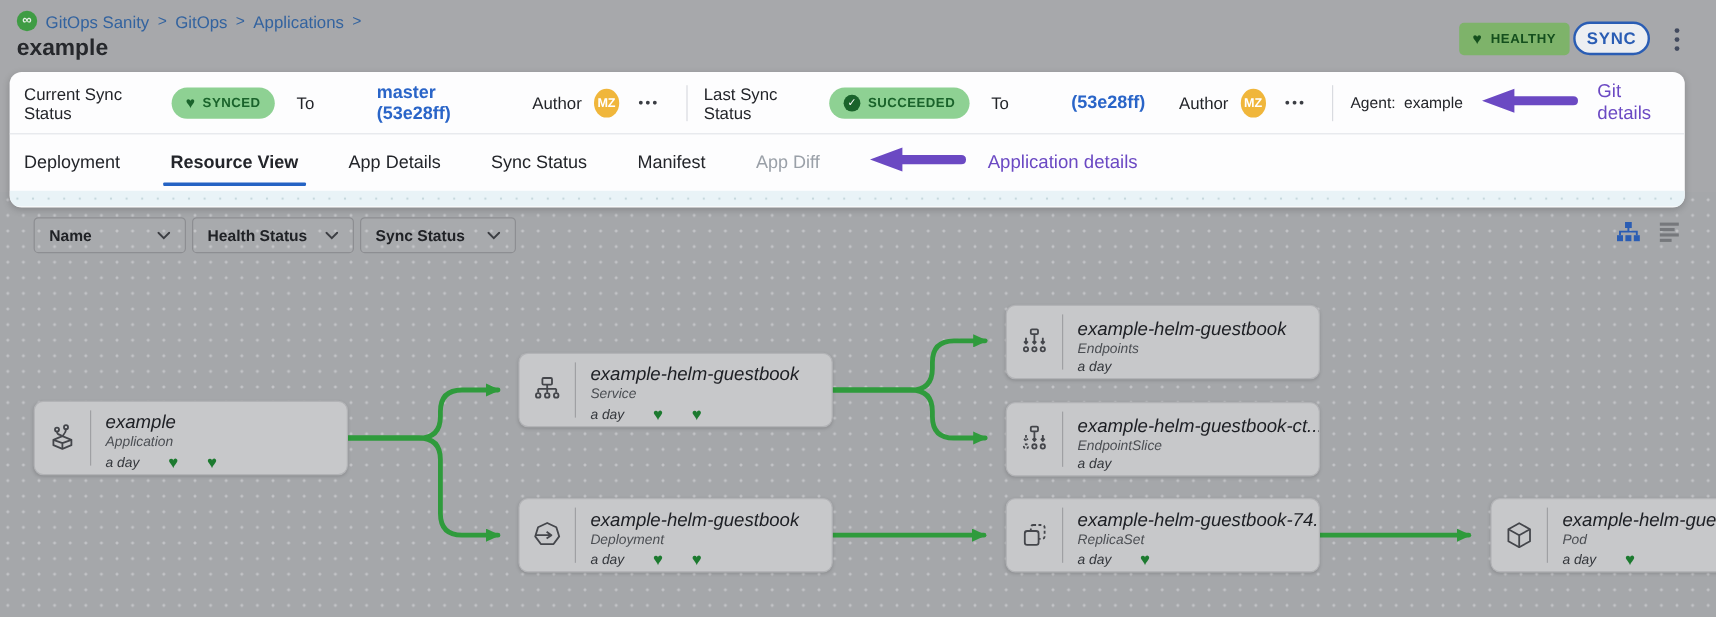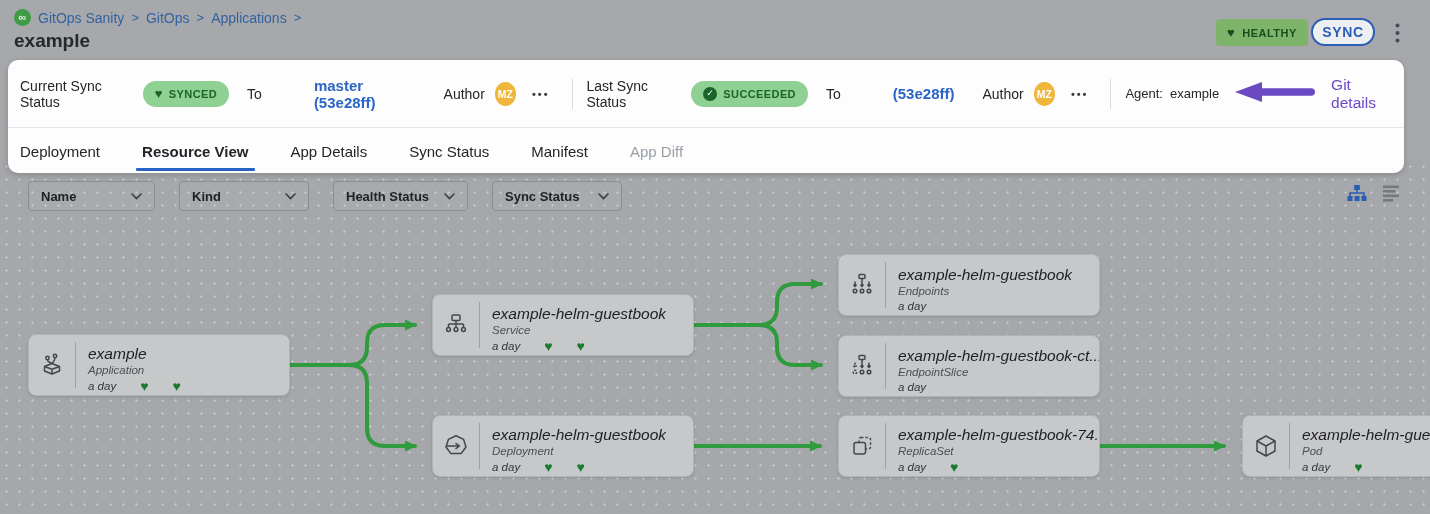--- a/index.html
+++ b/index.html
@@ -21,21 +21,21 @@
   .kebab { position:absolute; left:1389px; top:21px; width:16px; height:24px; display:flex; align-items:center; justify-content:center; cursor:pointer; }
 
   
   .canvas { position:absolute; left:0; top:160px; width:1430px; height:354px;
     background-color:#a5a7aa;
     background-image:radial-gradient(rgba(222,223,226,.5) 1.1px, transparent 1.4px);
     background-size:13px 13px; }
 
   
   .panel { position:absolute; left:8px; top:60px; width:1396px; height:113px; background:#fdfdfe; border-radius:10px; box-shadow:0 2px 6px rgba(0,0,0,.18); z-index:5; overflow:hidden; }
-  .sync-row { height:68px; display:flex; align-items:center; padding:0 12px; font-size:14px; color:#23252a; border-bottom:1px solid #e3e5ea; }
+  .sync-row { height:52px; display:flex; align-items:center; padding:0 12px; font-size:14px; color:#23252a; border-bottom:1px solid #e3e5ea; }
   .pill { height:26px; border-radius:14px; background:#8ed193; color:#1a632b; font-size:11px; font-weight:bold; letter-spacing:.4px; display:flex; align-items:center; gap:6px; padding:0 12px; }
   .pill .heart-glyph { font-size:13px; color:#1a632b; }
   .check-circle { width:14px; height:14px; border-radius:50%; background:#1a632b; color:#fff; font-size:9px; display:flex; align-items:center; justify-content:center; line-height:1; }
   .commit-link { color:#2a65c8; font-weight:bold; font-size:15px; cursor:pointer;margin-left:44px; }
   .avatar { width:24px; height:24px; border-radius:50%; background:#f0b63b; color:#fff; font-size:10.5px; font-weight:bold; display:flex; align-items:center; justify-content:center; }
   .more-dots { color:#3a3d43; font-size:11px; font-weight:bold; letter-spacing:2px; cursor:pointer; }
   .vdiv { width:1px; height:30px; background:#d9dbe0; }
   .m12{margin-right:12px;} .m8{margin-right:8px;} .m18{margin-right:18px;} .m28{margin-right:28px;} .m10{margin-right:10px;} .m16{margin-right:16px;} .m22{margin-right:22px;} .m14{margin-right:14px;}
   .agent-label { font-size:13px; }
   .agent-value { font-size:13px; margin-left:7px; }
@@ -45,21 +45,21 @@
   .tab { display:flex; align-items:center; font-size:15px; color:#23252a; margin-right:42px; position:relative; cursor:pointer; white-space:nowrap; }
   .tab.active { font-weight:bold; }
   .tab.active::after { content:""; position:absolute; left:-6px; right:-6px; bottom:4px; height:3px; background:#2563c4; border-radius:1px; }
   .tab.disabled { color:#9aa0a8; }
   .tabs-annot { display:flex; align-items:center; gap:18px; }
   .panel-bottom-strip { height:13px; background:#e9f3f7; background-image:radial-gradient(#c6d8dd 1px, transparent 1.3px); background-size:13px 13px; }
 
   .annot-arrow { display:inline-block; }
 
   
-  .filter-row { position:absolute; left:28px; top:21px; display:flex; gap:24px;border-radius:14px; }
+  .filter-row { position:absolute; left:28px; top:21px; display:flex; gap:5px;border-radius:14px; }
   .filter { height:30px; border:1px solid #8d8e92; border-radius:4px; display:flex; align-items:center; justify-content:space-between; padding:0 12px; font-size:13px; font-weight:600; color:#202226; cursor:pointer; background:rgba(255,255,255,.04); }
   .f-name{width:127px;} .f-kind{width:130px;} .f-health{width:135px;} .f-sync{width:130px;}
   .view-toggles { position:absolute; left:1347px; top:24px; display:flex; gap:16px; align-items:center; }
   .view-toggle { cursor:pointer; display:flex; }
 
   
   .node { position:absolute; width:262px; height:62px; background:#c7c8ca; border:1px solid #b2b3b6; border-radius:8px; box-shadow:0 1px 3px rgba(0,0,0,.14); display:flex; align-items:stretch; cursor:pointer; z-index:3;font-style:italic; }
   .node-icon { width:46px; display:flex; align-items:center; justify-content:center; flex:0 0 46px; }
   .node-sep { width:1px; background:#9fa0a3; margin:7px 0; }
   .node-body { padding:7px 0 0 12px; display:flex; flex-direction:column; justify-content:center; overflow:hidden; }
@@ -98,26 +98,20 @@
         <circle cx="2.5" cy="17.5" r="2" fill="#424a5e"></circle>
       </svg>
   </div>
 </div>
 
 <div class="canvas">
 
   <div class="filter-row">
     <div class="filter f-name">
       <span>Name</span>
-      <svg width="11" height="7" viewBox="0 0 11 7">
-          <path d="M1 1 L5.5 5.5 L10 1" stroke="#3c3e43" stroke-width="1.6" fill="none" stroke-linecap="round"></path>
-        </svg>
-    </div>
-    <div class="filter f-kind">
-      <span>Kind</span>
       <svg width="11" height="7" viewBox="0 0 11 7">
           <path d="M1 1 L5.5 5.5 L10 1" stroke="#3c3e43" stroke-width="1.6" fill="none" stroke-linecap="round"></path>
         </svg>
     </div>
     <div class="filter f-health">
       <span>Health Status</span>
       <svg width="11" height="7" viewBox="0 0 11 7">
           <path d="M1 1 L5.5 5.5 L10 1" stroke="#3c3e43" stroke-width="1.6" fill="none" stroke-linecap="round"></path>
         </svg>
     </div>
@@ -344,16 +338,24 @@
     <span class="annot-label">Git details</span>
   </div>
 
   <div class="tabs-row">
     <div class="tab">Deployment</div>
     <div class="tab active">Resource View</div>
     <div class="tab">App Details</div>
     <div class="tab">Sync Status</div>
     <div class="tab">Manifest</div>
     <div class="tab disabled">App Diff</div>
+    <div class="tabs-annot">
+      <span class="annot-arrow">
+        <svg width="80" height="22" viewBox="0 0 80 22">
+            <path d="M0,11 L27,1 L27,7.2 L76,7.2 Q80,7.2 80,11 Q80,14.8 76,14.8 L27,14.8 L27,21 Z" fill="#6b49c3"></path>
+          </svg>
+      </span>
+      <span class="annot-label">Application details</span>
+    </div>
   </div>
 
   <div class="panel-bottom-strip"></div>
 </div>
 
 </body></html>

